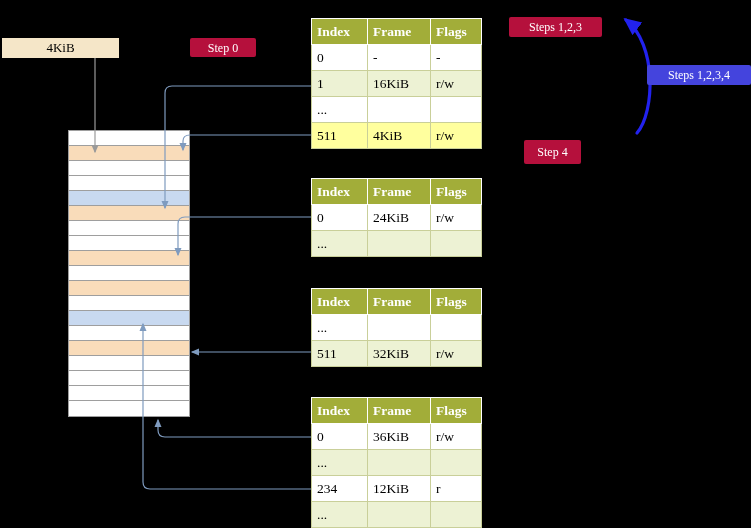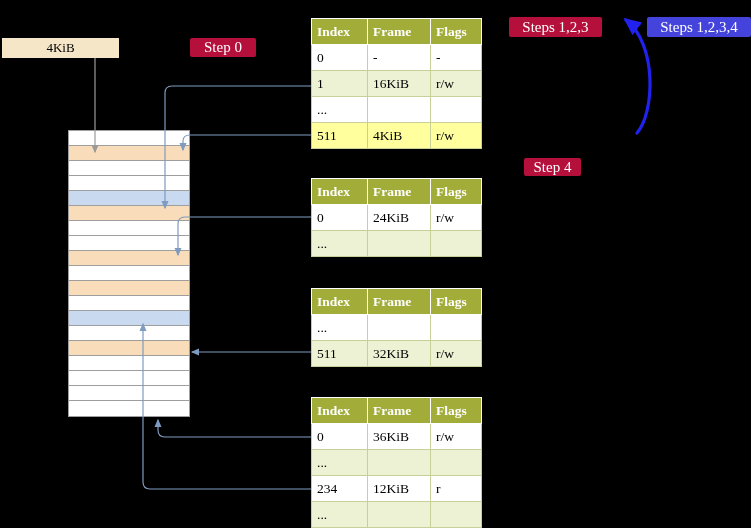--- a/index.html
+++ b/index.html
@@ -3,26 +3,26 @@
 <meta charset="utf-8">
 <style>
   html,body{margin:0;padding:0;background:#000;}
   #canvas{
     position:relative;width:751px;height:528px;overflow:hidden;
     background:var(--background,#000);
     font-family:"Liberation Serif", serif;
   }
   
   .badge{
-    position:absolute;color:#fff;font-size:15px;line-height:1;
+    position:absolute;color:#fff;font-size:12px;line-height:1;
     display:flex;align-items:center;justify-content:center;
     border-radius:2px;white-space:nowrap;
   }
   .badge.red{background:var(--badge-red,#b5103c);}
-  .badge.blue{background:var(--badge-blue,#4444dd);}
+  .badge.blue{background:var(--badge-blue,#4444dd);margin-top:48px;}
   
   #frame-size-label{
     position:absolute;left:2px;top:38px;width:117px;height:20px;
     background:var(--frame-label-bg,#f5e6c8);color:#000;font-size:13px;
     display:flex;align-items:center;justify-content:center;
   }
   
   #memory-column{
     position:absolute;left:68px;top:130px;width:122px;
     border:1px solid #9e9e9e;box-sizing:border-box;
@@ -233,14 +233,14 @@
   </svg>
 
   <div id="frame-size-label">4KiB</div>
 
   <div class="badge red" style="left:190px;top:38px;width:66px;height:19px;">Step 0</div>
 
   <div class="badge red" style="left:509px;top:17px;width:93px;height:20px;">Steps 1,2,3</div>
 
   <div class="badge blue" style="left:647px;top:17px;width:104px;height:20px;">Steps 1,2,3,4</div>
 
-  <div class="badge red" style="left:524px;top:158px;width:57px;height:18px;">Step 4</div>
+  <div class="badge red" style="left:524px;top:140px;width:57px;height:24px;">Step 4</div>
 </div>
 
 </body></html>

